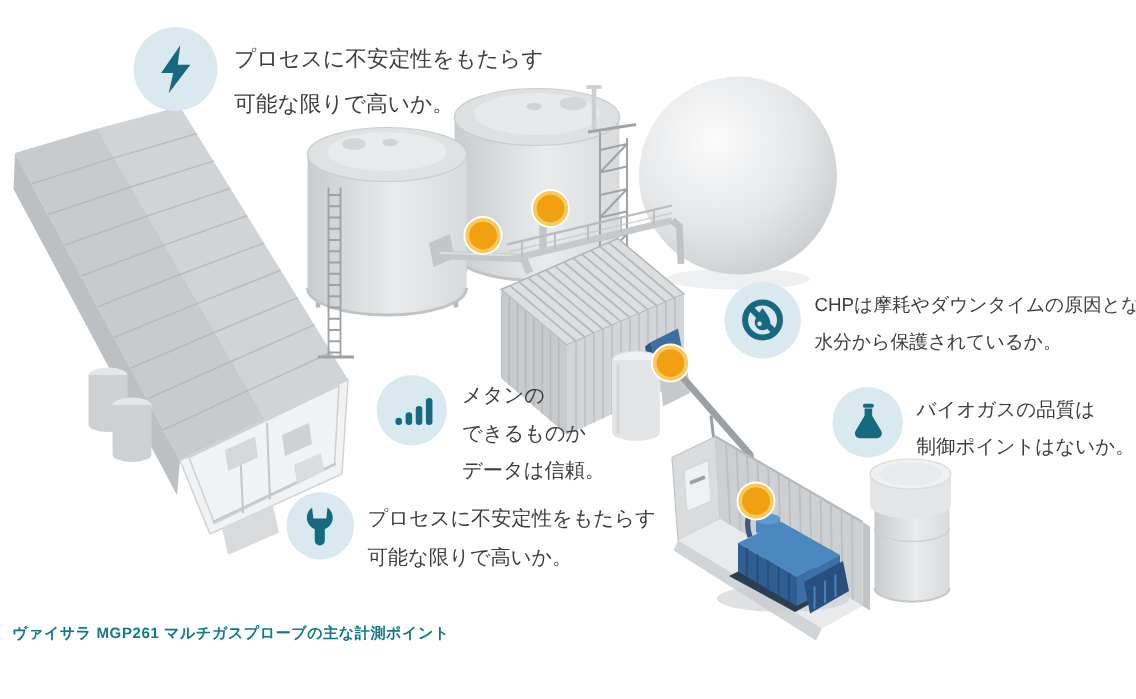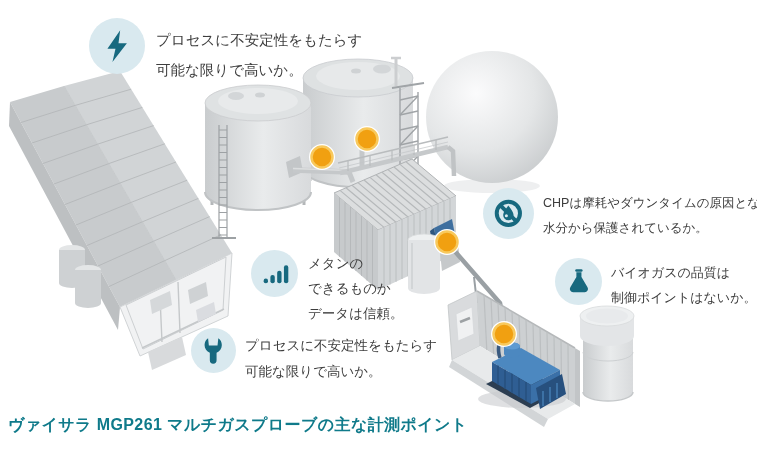--- a/index.html
+++ b/index.html
@@ -31,21 +31,21 @@
   .co3 .co-text{margin:5px 0 0 9px;font-size:13.5px;}
   .co3 .co-text div{line-height:26px;}
   .co4{left:483px;top:188px;}
   .co4 .icon-circle{width:51px;height:51px;}
   .co4 .co-text{margin:3px 0 0 9px;font-size:12.5px;}
   .co4 .co-text div{line-height:25px;}
   .co5{left:555px;top:258px;}
   .co5 .icon-circle{width:47px;height:47px;}
   .co5 .co-text{margin:2px 0 0 9px;font-size:13px;}
   .co5 .co-text div{line-height:25px;}
-  .caption{position:absolute;left:8px;top:415px;font-size:16px;font-weight:700;
+  .caption{position:absolute;left:8px;top:415px;font-size:10px;font-weight:700;
            letter-spacing:.4px;color:var(--caption);white-space:nowrap;text-align:center;}
 </style>
 </head>
 <body>
 
 <div class="stage">
 
   <svg class="illustration" width="757" height="466" viewBox="0 0 757 466">
     <defs>
       <linearGradient id="tankGrad" x1="0" y1="0" x2="1" y2="0">

